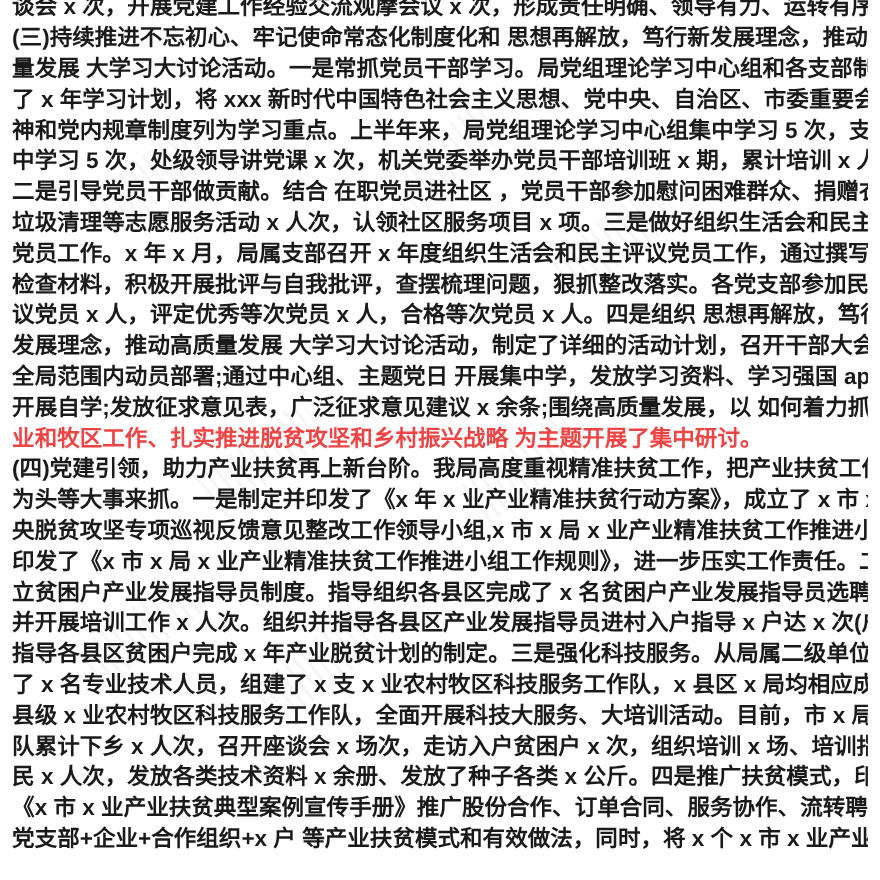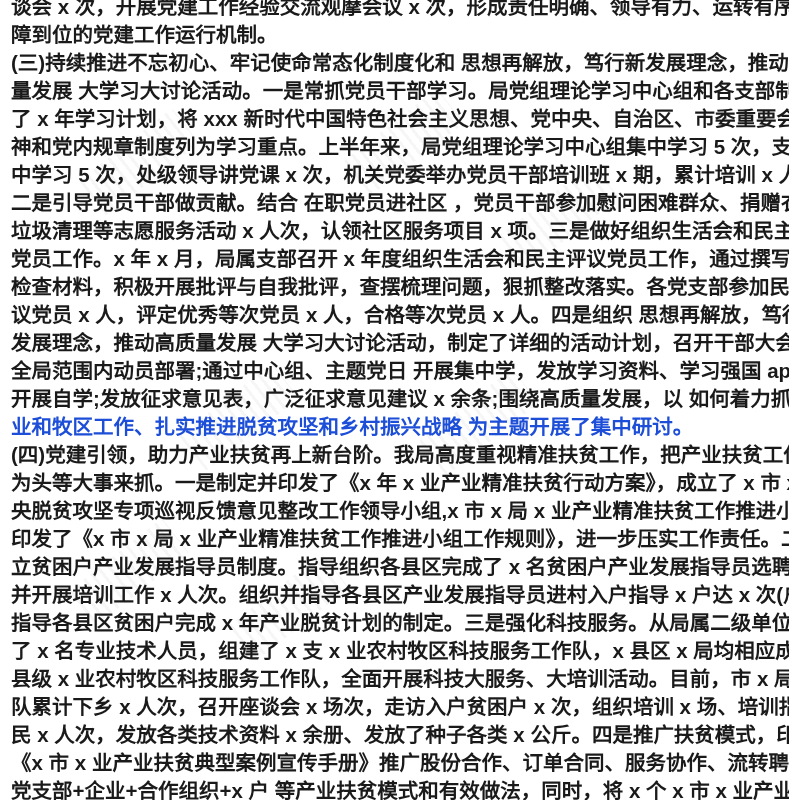--- a/index.html
+++ b/index.html
@@ -68,35 +68,34 @@
     <div class="wm" style="left:80px;  top:140px;"></div>
     <div class="wm" style="left:345px; top:120px;"></div>
     <div class="wm" style="left:500px; top:195px;"></div>
     <div class="wm" style="left:180px; top:395px;"></div>
     <div class="wm" style="left:420px; top:400px;"></div>
     <div class="wm" style="left:70px;  top:550px;"></div>
     <div class="wm" style="left:230px; top:585px;"></div>
   </div>
   <div class="text-block" id="text-block">
       <div class="line" style="color: rgb(26, 26, 26);">谈会 x 次，开展党建工作经验交流观摩会议 x 次，形成责任明确、领导有力、运转有序、保</div>
-      <div class="line short" style="color: rgb(26, 26, 26);">障到位的党建工作运行机制。</div>
       <div class="line" style="color: rgb(26, 26, 26);">(三)持续推进不忘初心、牢记使命常态化制度化和 思想再解放，笃行新发展理念，推动高质</div>
       <div class="line" style="color: rgb(26, 26, 26);">量发展 大学习大讨论活动。一是常抓党员干部学习。局党组理论学习中心组和各支部制定</div>
       <div class="line" style="color: rgb(26, 26, 26);">了 x 年学习计划，将 xxx 新时代中国特色社会主义思想、党中央、自治区、市委重要会议精</div>
       <div class="line" style="color: rgb(26, 26, 26);">神和党内规章制度列为学习重点。上半年来，局党组理论学习中心组集中学习 5 次，支部集</div>
       <div class="line" style="color: rgb(26, 26, 26);">中学习 5 次，处级领导讲党课 x 次，机关党委举办党员干部培训班 x 期，累计培训 x 人次。</div>
       <div class="line" style="color: rgb(26, 26, 26);">二是引导党员干部做贡献。结合 在职党员进社区 ，党员干部参加慰问困难群众、捐赠衣物、</div>
       <div class="line" style="color: rgb(26, 26, 26);">垃圾清理等志愿服务活动 x 人次，认领社区服务项目 x 项。三是做好组织生活会和民主评议</div>
       <div class="line" style="color: rgb(26, 26, 26);">党员工作。x 年 x 月，局属支部召开 x 年度组织生活会和民主评议党员工作，通过撰写对照</div>
       <div class="line" style="color: rgb(26, 26, 26);">检查材料，积极开展批评与自我批评，查摆梳理问题，狠抓整改落实。各党支部参加民主评</div>
       <div class="line" style="color: rgb(26, 26, 26);">议党员 x 人，评定优秀等次党员 x 人，合格等次党员 x 人。四是组织 思想再解放，笃行新</div>
       <div class="line" style="color: rgb(26, 26, 26);">发展理念，推动高质量发展 大学习大讨论活动，制定了详细的活动计划，召开干部大会在</div>
       <div class="line" style="color: rgb(26, 26, 26);">全局范围内动员部署;通过中心组、主题党日 开展集中学，发放学习资料、学习强国 app 等</div>
       <div class="line" style="color: rgb(26, 26, 26);">开展自学;发放征求意见表，广泛征求意见建议 x 余条;围绕高质量发展，以 如何着力抓好 x</div>
-      <div class="line short" style="color: #1d4ed8;">业和牧区工作、扎实推进脱贫攻坚和乡村振兴战略 为主题开展了集中研讨。</div>
+      <div class="line short" style="color: #ef4444;">业和牧区工作、扎实推进脱贫攻坚和乡村振兴战略 为主题开展了集中研讨。</div>
       <div class="line" style="color: rgb(26, 26, 26);">(四)党建引领，助力产业扶贫再上新台阶。我局高度重视精准扶贫工作，把产业扶贫工作作</div>
       <div class="line" style="color: rgb(26, 26, 26);">为头等大事来抓。一是制定并印发了《x 年 x 业产业精准扶贫行动方案》，成立了 x 市 x 局中</div>
       <div class="line" style="color: rgb(26, 26, 26);">央脱贫攻坚专项巡视反馈意见整改工作领导小组,x 市 x 局 x 业产业精准扶贫工作推进小组，</div>
       <div class="line" style="color: rgb(26, 26, 26);">印发了《x 市 x 局 x 业产业精准扶贫工作推进小组工作规则》，进一步压实工作责任。二是建</div>
       <div class="line" style="color: rgb(26, 26, 26);">立贫困户产业发展指导员制度。指导组织各县区完成了 x 名贫困户产业发展指导员选聘工作</div>
       <div class="line" style="color: rgb(26, 26, 26);">并开展培训工作 x 人次。组织并指导各县区产业发展指导员进村入户指导 x 户达 x 次(户)，</div>
       <div class="line" style="color: rgb(26, 26, 26);">指导各县区贫困户完成 x 年产业脱贫计划的制定。三是强化科技服务。从局属二级单位抽调</div>
       <div class="line" style="color: rgb(26, 26, 26);">了 x 名专业技术人员，组建了 x 支 x 业农村牧区科技服务工作队，x 县区 x 局均相应成立了</div>
       <div class="line" style="color: rgb(26, 26, 26);">县级 x 业农村牧区科技服务工作队，全面开展科技大服务、大培训活动。目前，市 x 局工作</div>
       <div class="line" style="color: rgb(26, 26, 26);">队累计下乡 x 人次，召开座谈会 x 场次，走访入户贫困户 x 次，组织培训 x 场、培训指导 x</div>

